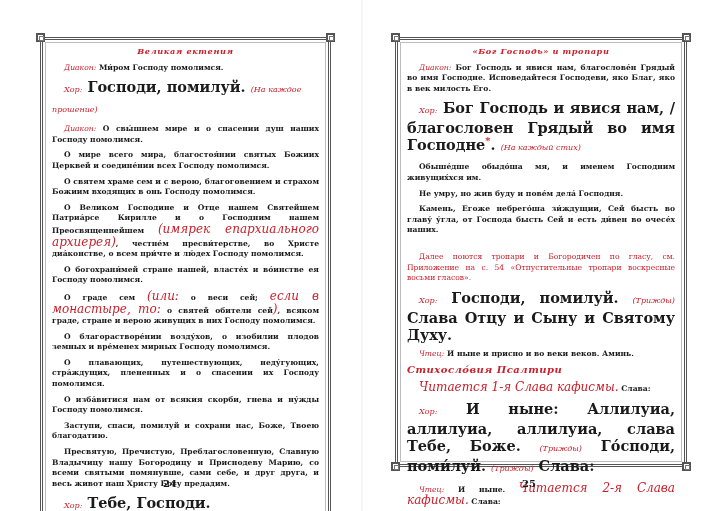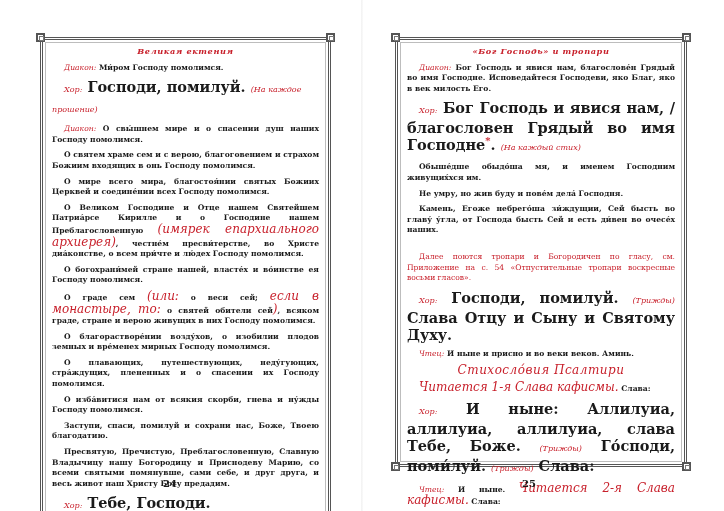--- a/index.html
+++ b/index.html
@@ -60,22 +60,22 @@
   .big {
     font-size: 14.5px; line-height: 17px; font-weight: bold;
     text-indent: 12px; margin: 3px 0 6px 0; text-align: left;
   }
   .big.just { text-align: justify; }
   .big .role { font-size: 8px; }
   .big .note { font-size: 8px; }
   .sup { color: #c8202b; font-size: 10px; vertical-align: super; line-height: 0; }
   .red-par { color: #c8202b; font-weight: normal; margin-top: 16px; }
   .subtitle {
-    text-align: center; color: #c8202b; font-style: italic; font-weight: normal;
-    font-size: 12px; letter-spacing: 0.5px; margin: 6px 0 6px 0;
+    text-align: left; color: #c8202b; font-style: italic; font-weight: bold;
+    font-size: 10px; letter-spacing: 0.5px; margin: 6px 0 6px 0;
   }
 
   .pagenum {
     position: absolute; top: 478px; font-size: 10px; font-weight: bold;
     text-align: left; width: 40px;
   }
   .left .pagenum { left: 163px; }
   .right .pagenum { left: 160px; }
 </style>
 </head>
@@ -92,24 +92,24 @@
       <span class="corner c-br"></span>
       <div class="content">
         <div class="title">Великая ектения</div>
 
         <p><span class="role">Диакон:</span> <span>Ми́ром Господу помолимся.</span></p>
 
         <p class="big"><span class="role">Хор:</span> <span>Господи, помилуй.</span> <span class="note">(На каждое прошение)</span></p>
 
         <p><span class="role">Диакон:</span> <span>О свы́шнем мире и о спасении душ наших Господу помолимся.</span></p>
 
+        <p>О мире всего мира, благостоя́нии святых Божиих Церквей и соедине́нии всех Господу помолимся.</p>
         <p>О святем храме сем и с верою, благоговением и страхом Божиим входящих в онь Господу помолимся.</p>
-        <p>О мире всего мира, благостоя́нии святых Божиих Церквей и соедине́нии всех Господу помолимся.</p>
 
-        <p><span>О Великом Господине и Отце нашем Святейшем Патриа́рсе Кирилле и о Господине нашем Преблагословенную</span> <span class="note">(имярек епархиального архиерея)</span><span>, честне́м пресви́терстве, во Христе диа́констве, о всем при́чте и лю́дех Господу помолимся.</span></p>
+        <p><span>О Великом Господине и Отце нашем Святейшем Патриа́рсе Кирилле и о Господним нашем Преосвященнейшем</span> <span class="note">(имярек епархиального архиерея)</span><span>, честне́м пресви́терстве, во Христе диа́констве, о всем при́чте и лю́дех Господу помолимся.</span></p>
 
         <p>О богохрани́мей стране нашей, власте́х и во́инстве ея Господу помолимся.</p>
 
         <p><span>О граде сем</span> <span class="note">(или:</span> <span>о веси сей;</span> <span class="note">если в монастыре, то:</span> <span>о святей обители сей</span><span class="note">)</span><span>, всяком граде, стране и верою живущих в них Господу помолимся.</span></p>
 
         <p>О благорастворе́нии возду́хов, о изобилии плодов земных и вре́менех мирных Господу помолимся.</p>
         <p>О плавающих, путешествующих, неду́гующих, стра́ждущих, плененных и о спасении их Господу помолимся.</p>
         <p>О изба́витися нам от всякия скорби, гнева и ну́жды Господу помолимся.</p>
         <p>Заступи, спаси, помилуй и сохрани нас, Боже, Твоею благодатию.</p>
         <p>Пресвятую, Пречистую, Преблагословенную, Славную Владычицу нашу Богородицу и Приснодеву Марию, со всеми святыми помянувше, сами себе, и друг друга, и весь живот наш Христу Богу предадим.</p>

